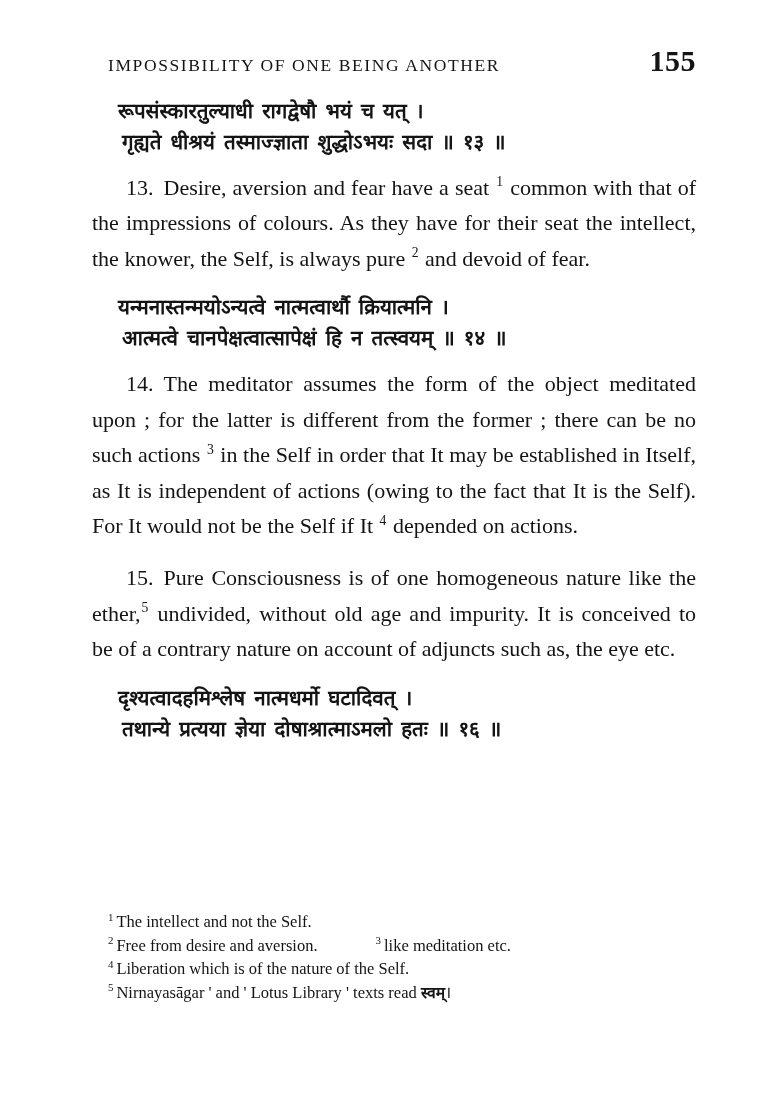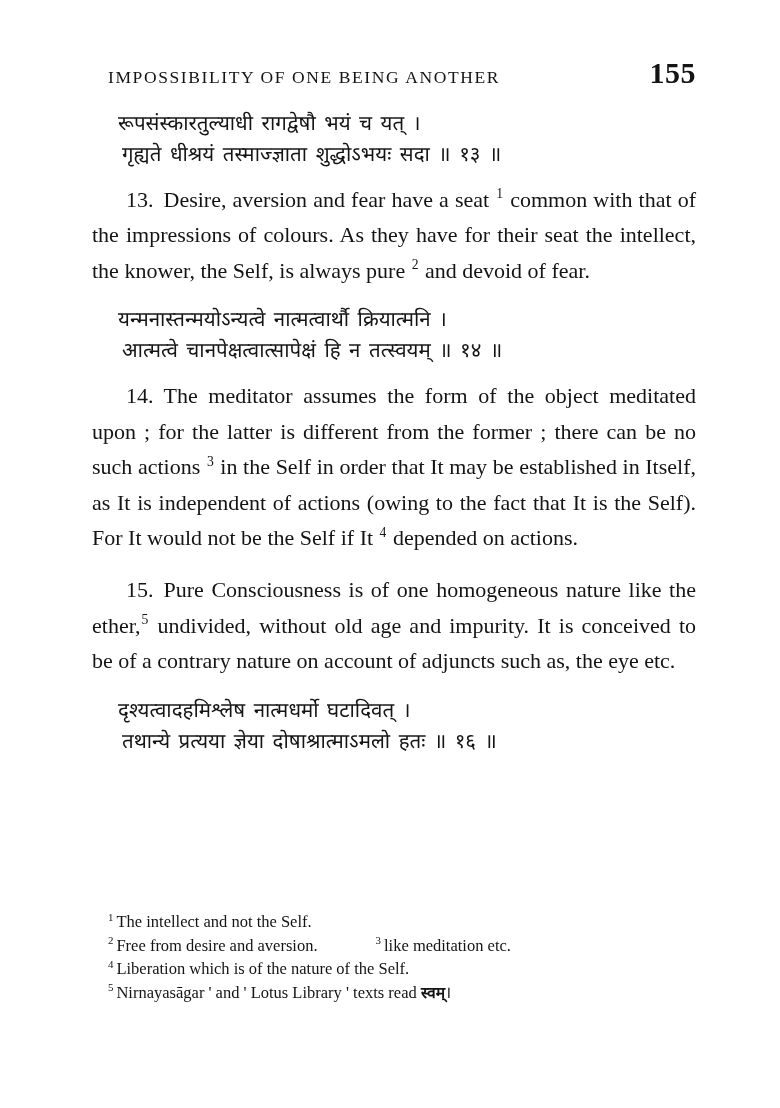--- a/index.html
+++ b/index.html
@@ -12,21 +12,21 @@
     height: 1108px;
     font-family: "Liberation Serif", "DejaVu Serif", serif;
     color: #141414;
     overflow: hidden;
   }
   .page {
     position: relative;
     width: 780px;
     height: 1064px;
     box-sizing: border-box;
-    padding: 56px 84px 20px 92px;
+    padding: 44px 84px 20px 92px;
   }
   
   .page-header {
     display: flex;
     align-items: baseline;
     justify-content: flex-start;
     margin-bottom: 18px;
     padding-left: 16px;
   }
   .running-head {
@@ -40,21 +40,21 @@
     font-size: 30px;
     font-weight: 700;
     margin-left: auto;
     padding-left: 24px;
     letter-spacing: 0.5px;
   }
   
   .verse {
     font-family: "DejaVu Sans", sans-serif;
     font-size: 20.5px;
-    font-weight: 400;
+    font-weight: 700;
     line-height: 1.5;
     margin: 0 0 10px 0;
     padding-left: 26px;
     letter-spacing: 0px;
     word-spacing: 2px;
   }
   .verse .vline {
     display: block;
     white-space: nowrap;
   }

